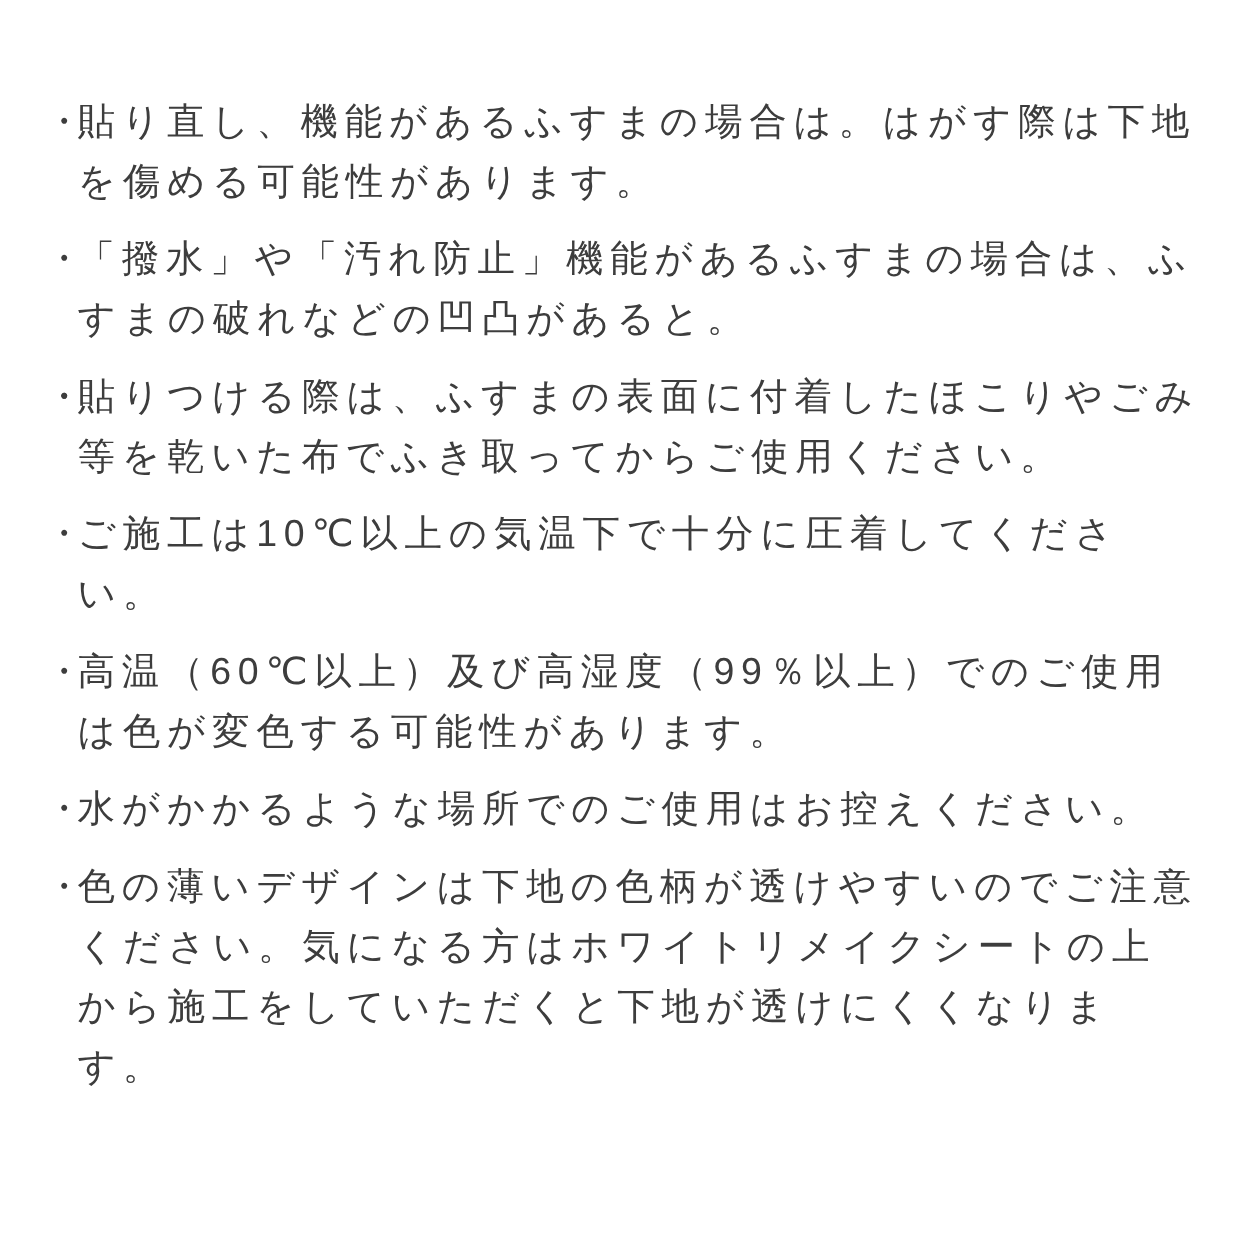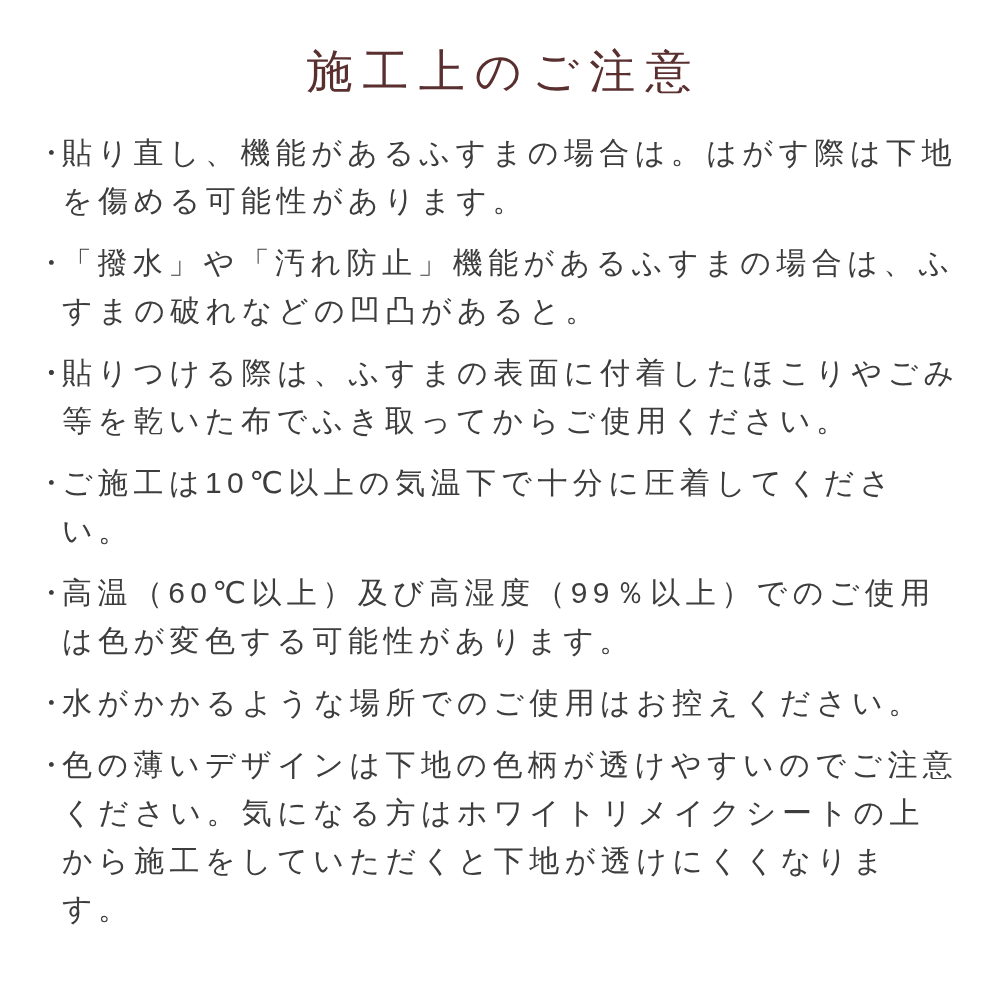--- a/index.html
+++ b/index.html
@@ -41,21 +41,20 @@
     position: absolute;
     left: -12px;
     top: 0;
     letter-spacing: 0;
   }
 </style>
 </head>
 <body>
 
 <div class="page">
-  <h1 class="title">施工上のご注意</h1>
 
   <ul class="notice-list">
     <li class="notice-item"><span class="bullet">・</span><span>貼り直し、機能があるふすまの場合は。はがす際は下地を傷める可能性があります。</span></li>
     <li class="notice-item"><span class="bullet">・</span><span>「撥水」や「汚れ防止」機能があるふすまの場合は、ふすまの破れなどの凹凸があると。</span></li>
     <li class="notice-item"><span class="bullet">・</span></li>
     <li class="notice-item"><span class="bullet">・</span><span>貼りつける際は、ふすまの表面に付着したほこりやごみ等を乾いた布でふき取ってからご使用ください。</span></li>
     <li class="notice-item"><span class="bullet">・</span><span>ご施工は10℃以上の気温下で十分に圧着してください。</span></li>
     <li class="notice-item"><span class="bullet">・</span><span>高温（60℃以上）及び高湿度（99％以上）でのご使用は色が変色する可能性があります。</span></li>
     <li class="notice-item"><span class="bullet">・</span><span>水がかかるような場所でのご使用はお控えください。</span></li>
     <li class="notice-item"><span class="bullet">・</span><span>色の薄いデザインは下地の色柄が透けやすいのでご注意ください。気になる方はホワイトリメイクシートの上から施工をしていただくと下地が透けにくくなります。</span></li>

